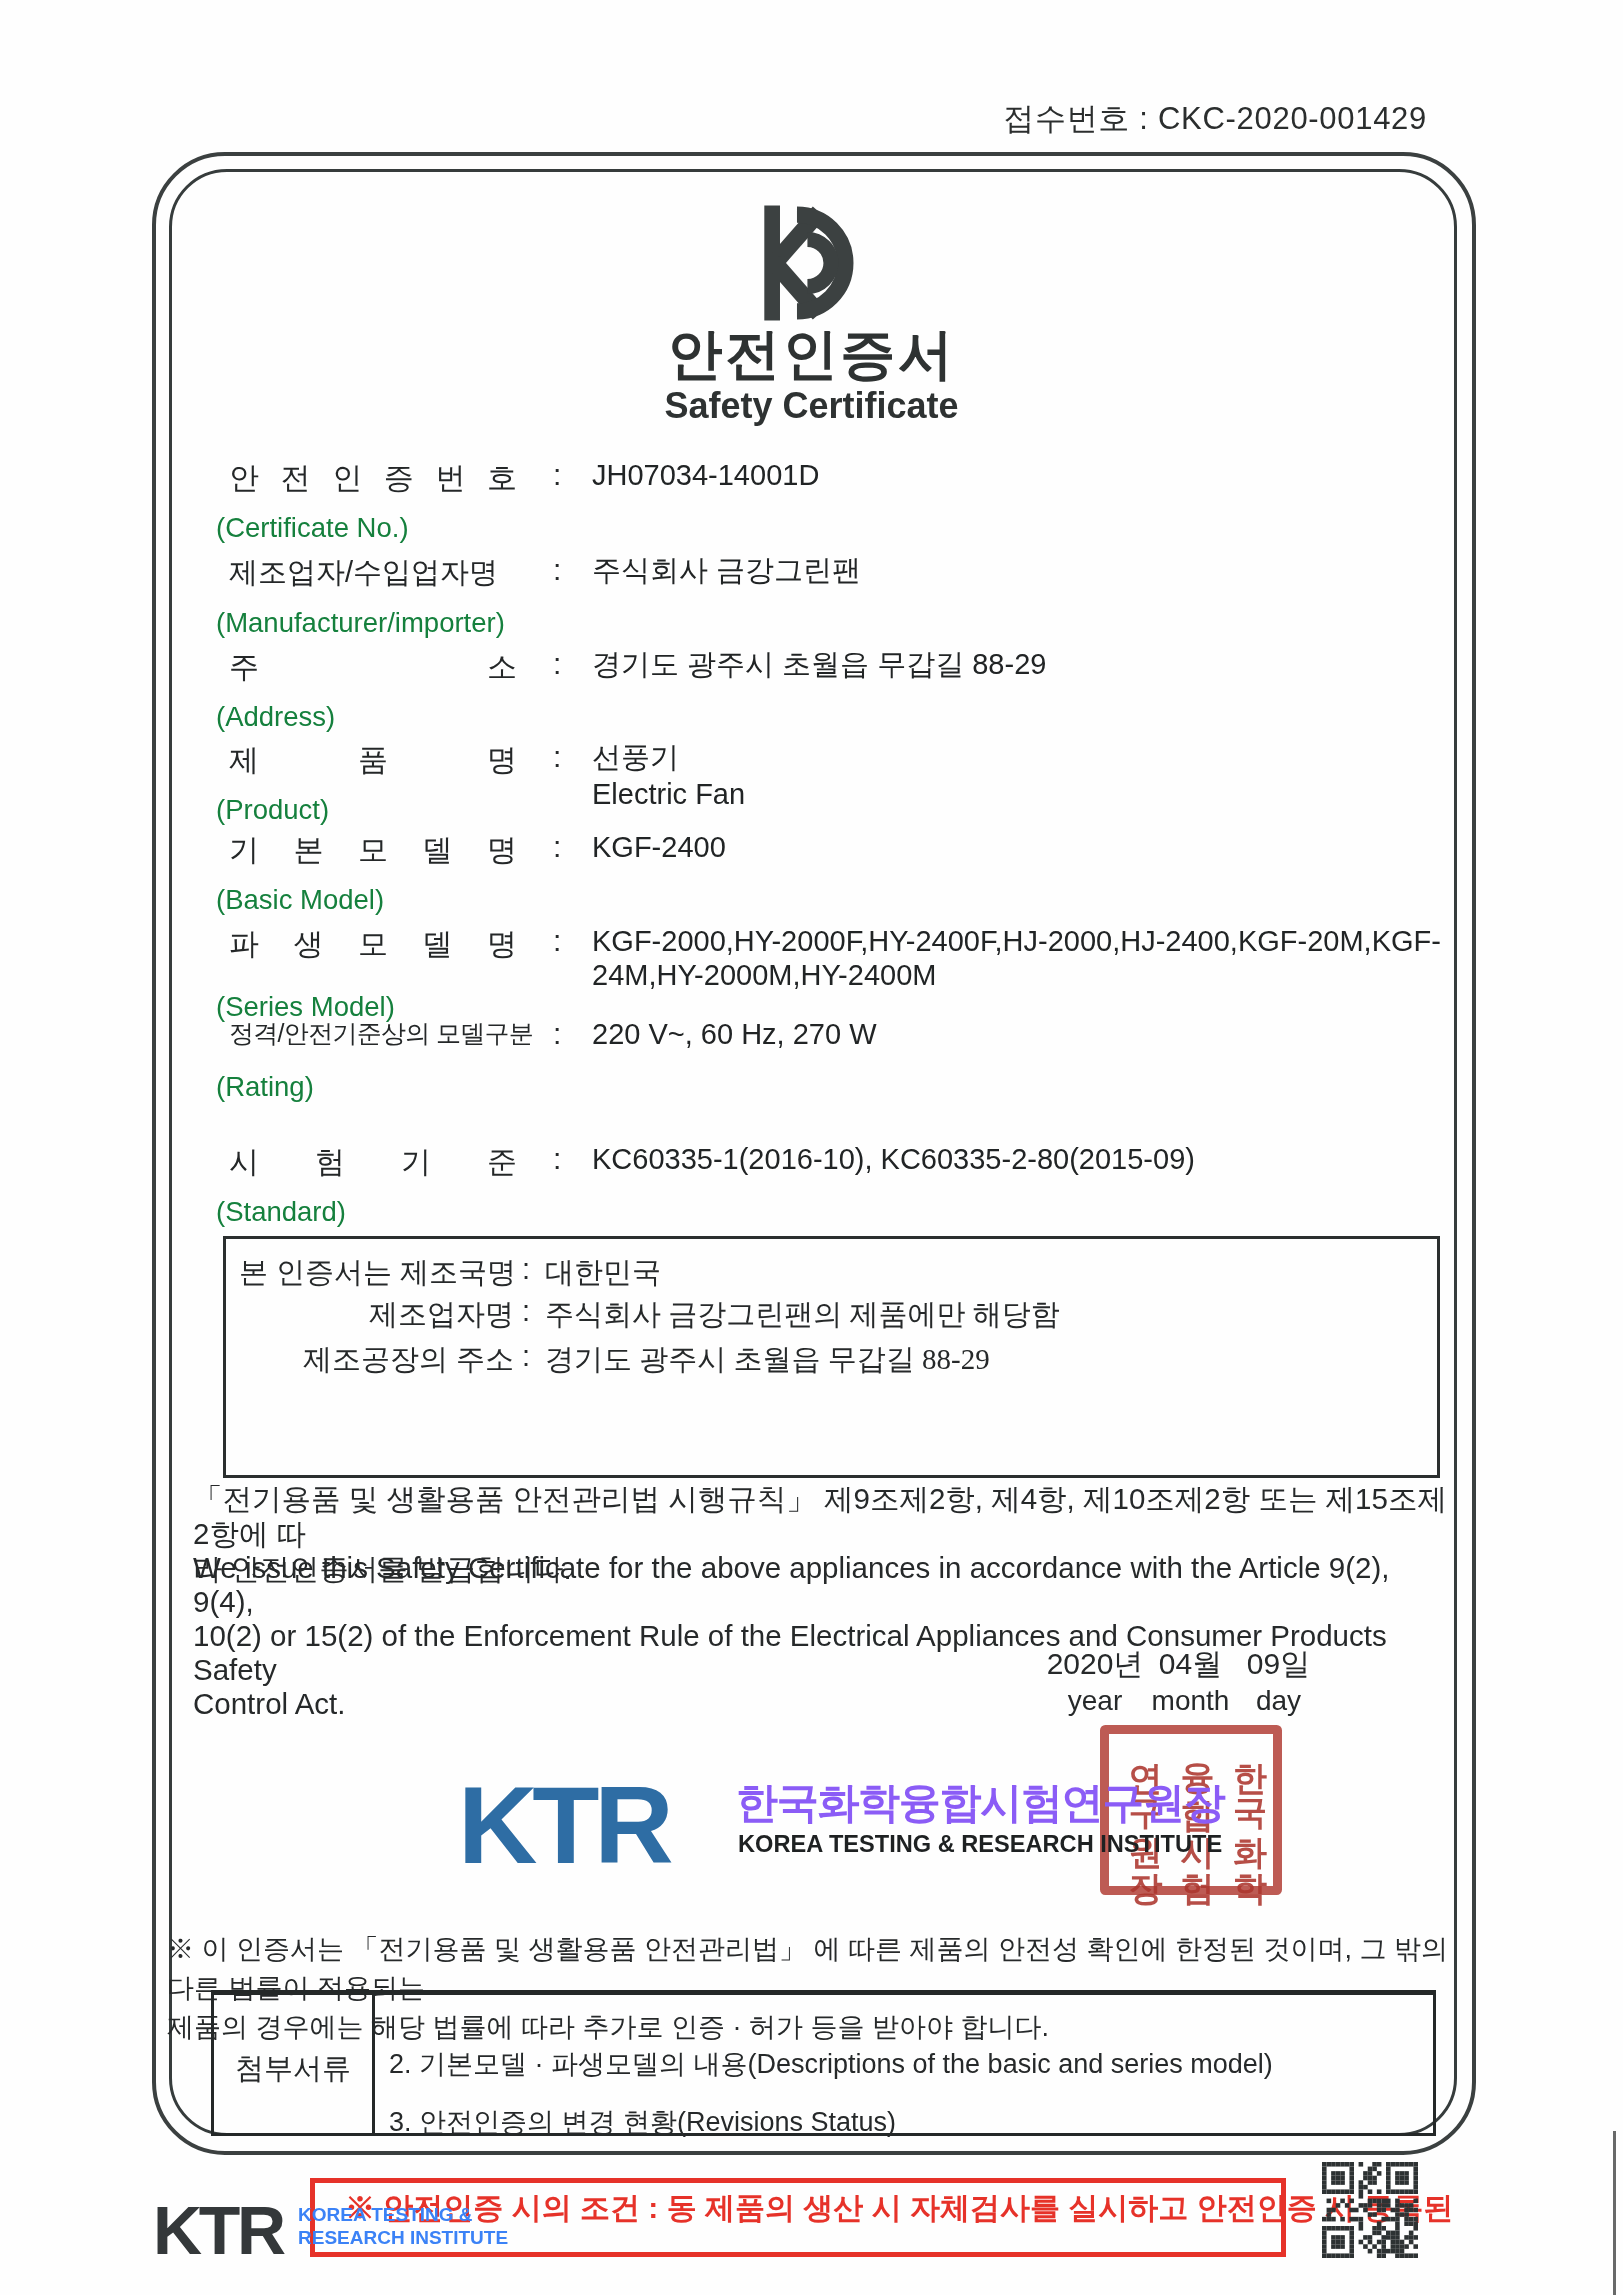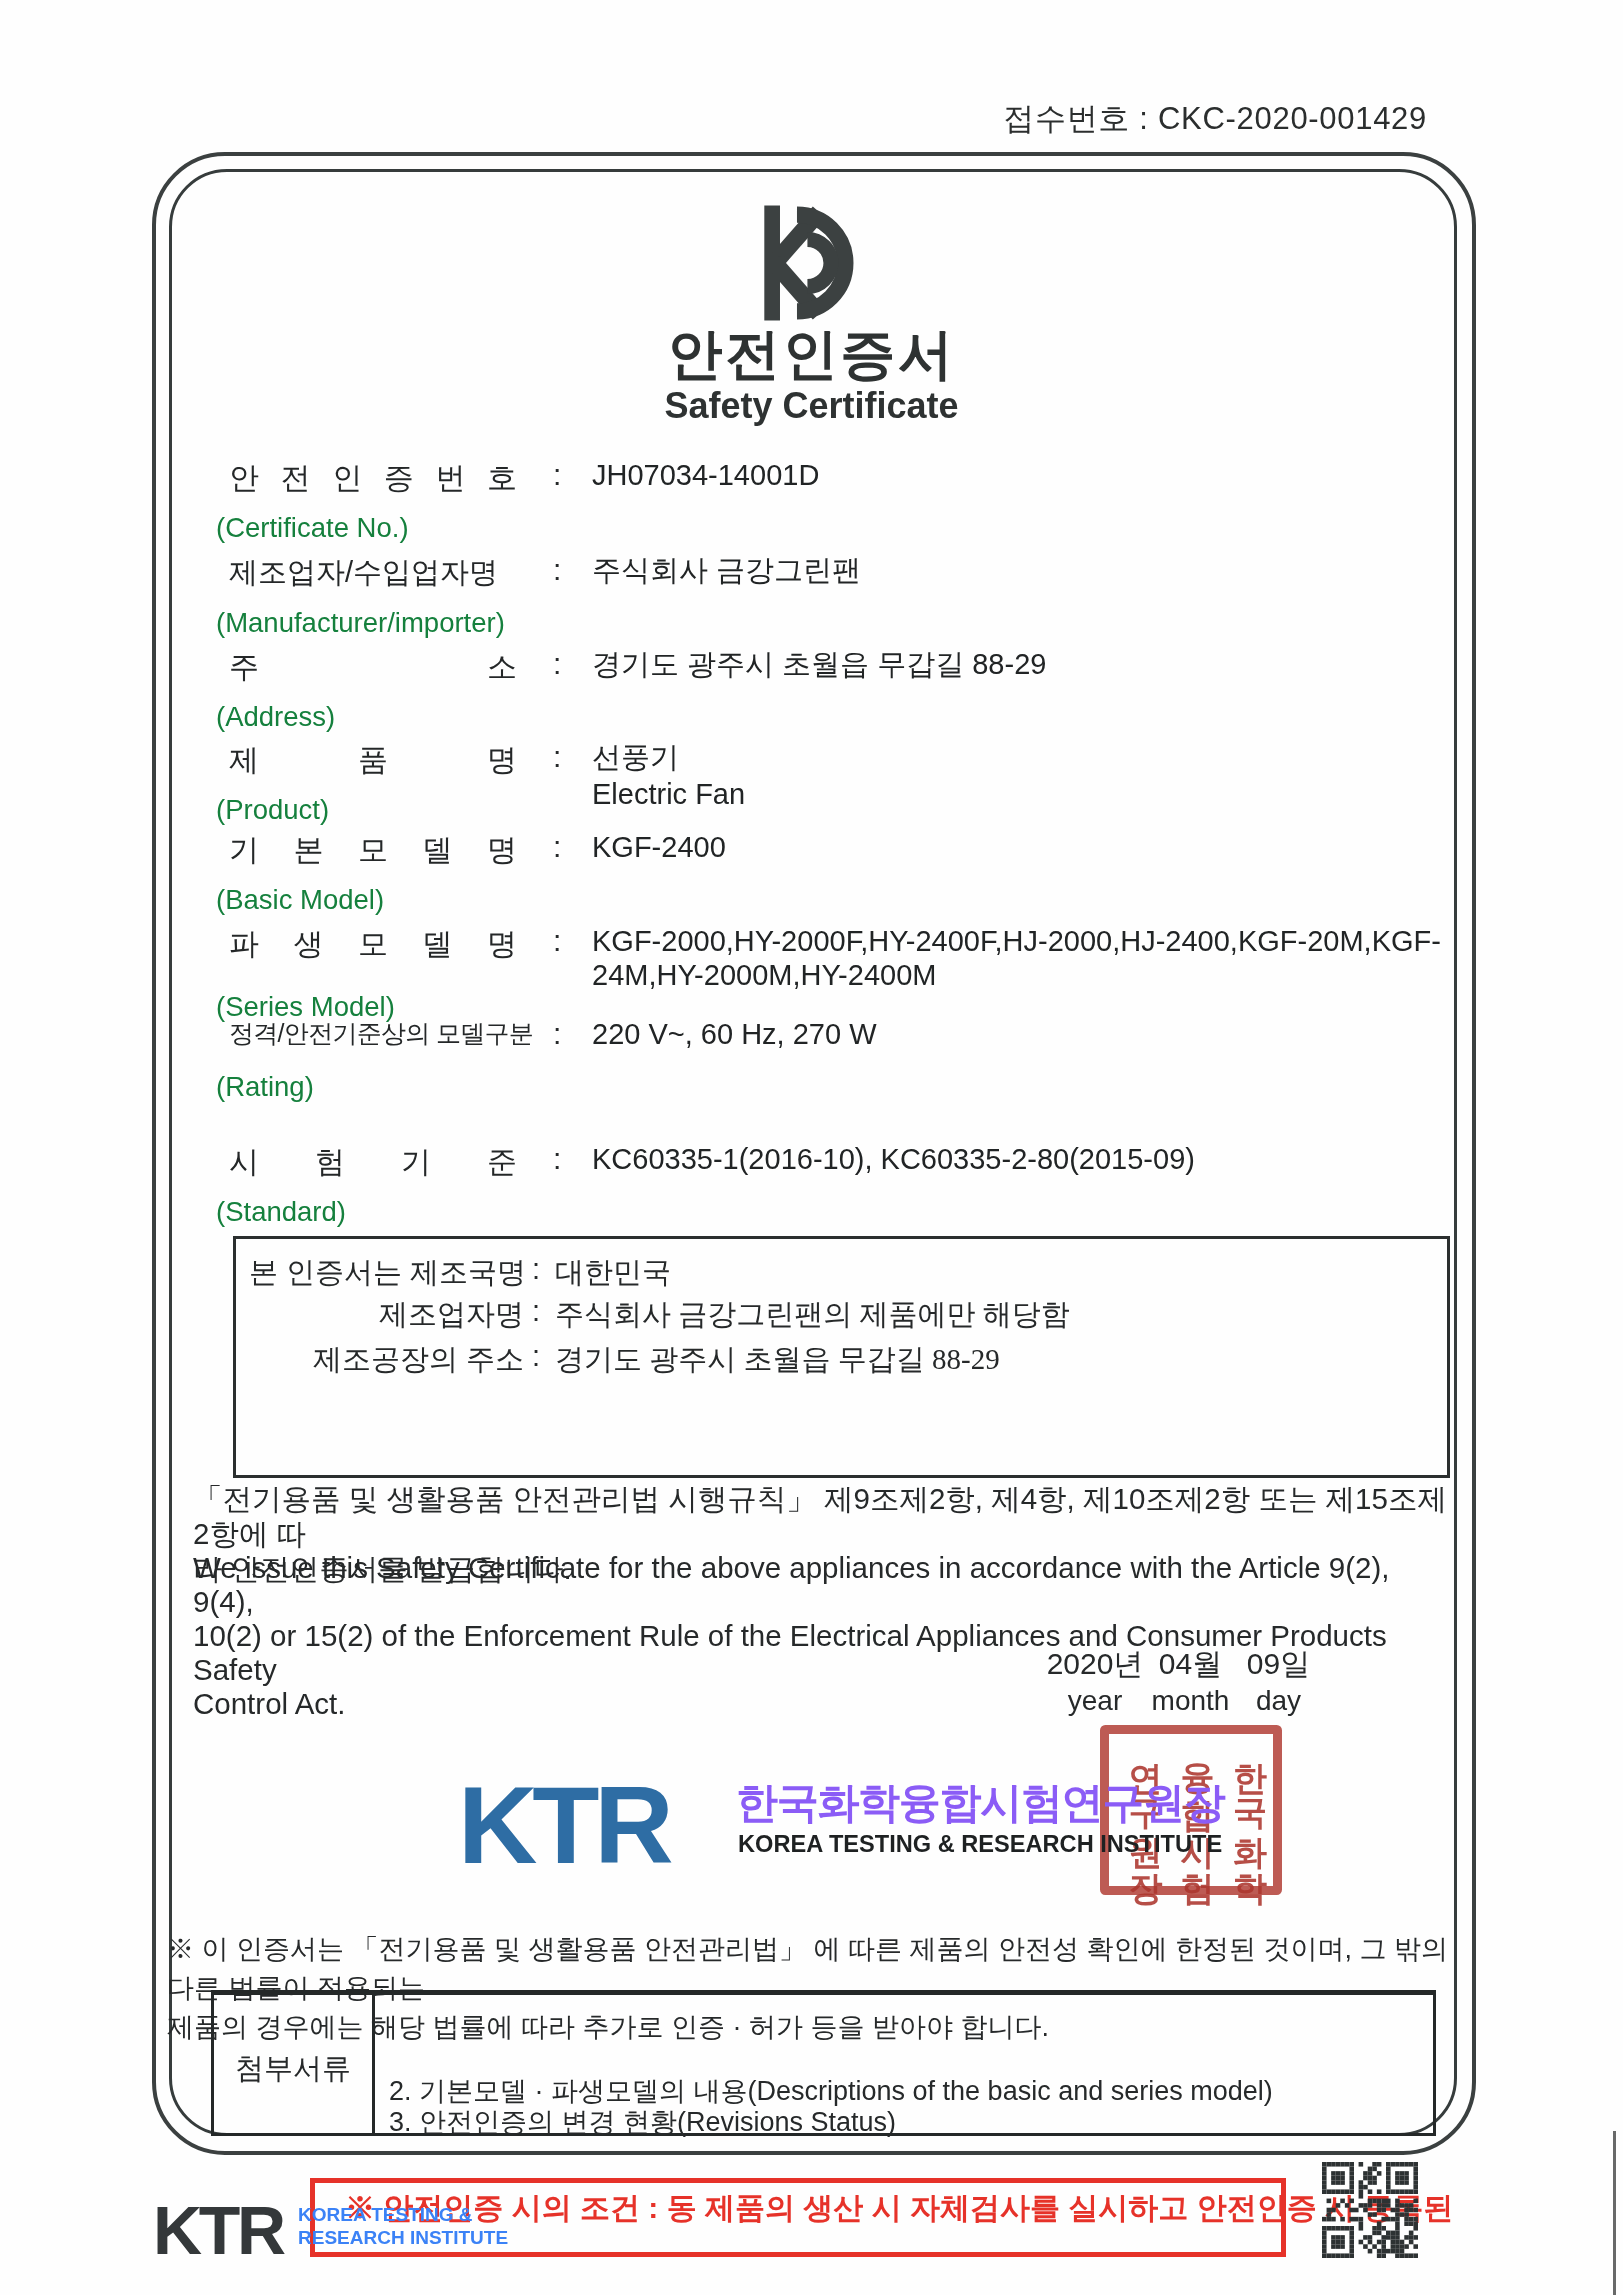--- a/index.html
+++ b/index.html
@@ -30,21 +30,21 @@
   .flabel.small{font-size:25px;letter-spacing:-0.7px;}
   .fsub{position:absolute;left:216px;top:38px;width:314px;text-align:left;font-size:27.5px;color:#15803d;white-space:nowrap;margin-top:16px;}
   .fcolon{position:absolute;left:553px;font-size:30px;}
   .fvalue{position:absolute;left:592px;width:857px;font-size:29px;color:#212425;line-height:34px;word-break:break-all;}
   .fvalue2{position:absolute;left:592px;top:38px;font-size:29px;color:#212425;}
   .r1{top:458px}.r2{top:553px}.r3{top:647px}.r4{top:740px}.r5{top:830px}
   .r6{top:924px}.r7{top:1017px}.r8{top:1142px}
   .r6 .fsub{top:51px}
 
   
-  .scope{left:233px;top:1236px;width:1211px;height:236px;border:3.3px solid #2b2f2f;}
+  .scope{left:223px;top:1236px;width:1211px;height:236px;border:3.3px solid #2b2f2f;}
   .srow{position:absolute;left:0;width:100%;height:0;}
   .slabel{position:absolute;left:13px;width:275px;text-align:right;font-size:29px;white-space:nowrap;}
   .scolon{position:absolute;left:296px;font-size:29px;}
   .svalue{position:absolute;left:319px;font-size:29px;white-space:nowrap;font-family:Liberation Serif, serif;}
   .s1{top:14.4px}.s2{top:56px}.s3{top:101px}
 
   
   .law-ko{left:193px;top:1481px;width:1257px;font-size:29.5px;line-height:35px;color:#26292a;}
   .law-en{left:193px;top:1551px;width:1257px;font-size:29.5px;line-height:34px;color:#26292a;}
 
@@ -67,21 +67,21 @@
   .stc0{right:6.5px}.stc1{right:59px}.stc2{right:111px}
 
   
   .footnote{left:167px;top:1930px;width:1303px;font-size:27px;line-height:39px;color:#26292a;}
 
   
   .attach{left:211px;top:1990px;width:1219px;height:138px;border:3.3px solid #242828;border-top-width:5.2px;}
   .attach .divider{position:absolute;left:158px;top:0;width:2.6px;height:100%;background:#242828;}
   .attach-label{position:absolute;left:0;top:54px;width:158px;text-align:center;font-size:29px;}
   .attach-item{position:absolute;left:175px;font-size:27px;white-space:nowrap;}
-  .ai0{top:11.8px}.ai1{top:78px}.ai2{top:109px}
+  .ai0{top:11.8px}.ai1{top:51px}.ai2{top:109px}
 
   
   .cond-box{left:310px;top:2178px;width:966px;height:69px;border:5.9px solid #e63229;z-index:1;}
   .cond-line{position:absolute;font-size:30px;font-weight:bold;color:#e63229;white-space:nowrap;}
   .cl1{left:30px;top:5.2px;}
   .cl2{left:56px;top:42px;}
   .ktr-foot{left:153px;top:2191px;font-size:68px;font-weight:bold;letter-spacing:-3.3px;color:#34383a;z-index:5;}
   .foot-sub{left:298px;top:2203px;font-size:19px;font-weight:bold;line-height:23px;color:#3b82f6;z-index:6;}
   .qr{left:1322px;top:2162px;width:96px;height:96px;z-index:1;}
   .scan-edge{left:1613px;top:2131px;width:3.3px;height:165px;background:#4d4f4f;opacity:.85;}

